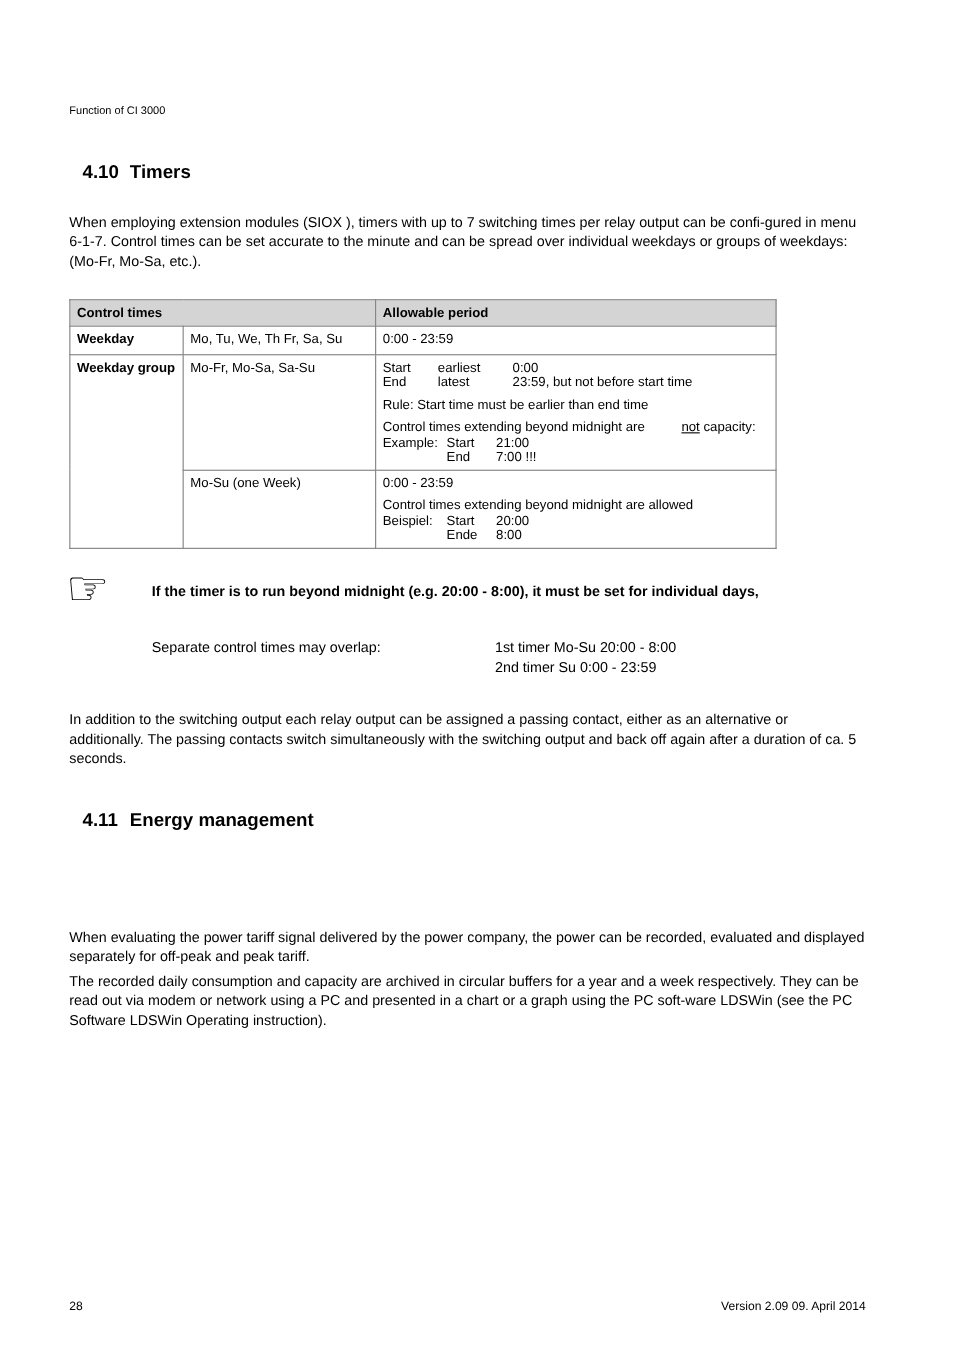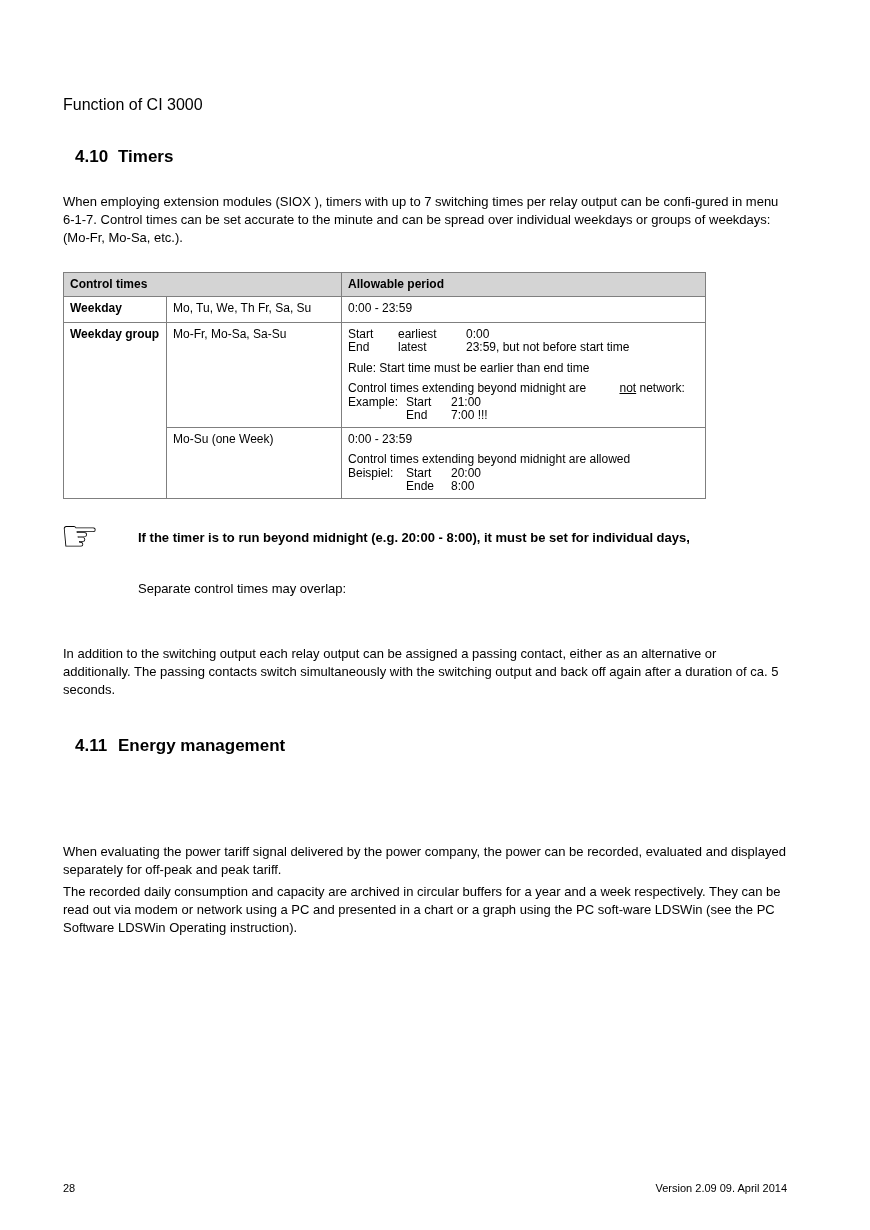--- a/index.html
+++ b/index.html
@@ -4,21 +4,21 @@
 <style>
   * { margin:0; padding:0; box-sizing:border-box; }
   html,body { background:#e8e8e8; }
   body { font-family:"Liberation Sans", sans-serif; color:#000; }
   .page {
     position:relative; width:870px; height:1230px; background:#ffffff;
     margin:0 auto; overflow:hidden;
   }
   .abs { position:absolute; }
 
-  .doc-header { top:96px; left:63px; font-size:16px; }
+  .doc-header { top:96px; left:63px; font-size:10px; }
 
   .heading { font-size:17px; font-weight:bold; letter-spacing:0; }
   .heading .num { display:inline-block; width:43px;margin-left:12px; }
 
   .h-timers { top:147px; left:63px; }
   .h-energy { top:736px; left:63px; }
 
   .body-text { font-size:13px; line-height:18px; }
   .p-intro   { top:193px; left:63px; width:724px; }
   .p-passing { top:645px; left:63px; width:724px; }
@@ -99,21 +99,21 @@
               <span>0:00</span>
             </div>
             <div class="cl">
               <span class="w50">End</span>
               <span class="w68">latest</span>
               <span>23:59, but not before start time</span>
             </div>
             <div class="gap6"></div>
             <div class="b">Rule: Start time must be earlier than end time</div>
             <div class="gap6"></div>
-            <div><span>Control times extending beyond midnight are </span><span class="b u">not</span><span class="b"> network:</span></div>
+            <div><span>Control times extending beyond midnight are </span><span class="b u">not</span><span class="b"> capacity:</span></div>
             <div class="cl">
               <span class="w58">Example:</span>
               <span class="w45">Start</span>
               <span>21:00</span>
             </div>
             <div class="cl">
               <span class="w58"></span>
               <span class="w45">End</span>
               <span>7:00 !!!</span>
             </div>
@@ -142,20 +142,24 @@
   </div>
 
   <div class="abs note-icon">☞</div>
 
   <div class="abs body-text note-text">
     <div>If the timer is to run beyond midnight (e.g. 20:00 - 8:00), it must be set for individual days,</div>
   </div>
 
   <div class="abs body-text overlap">
     <span class="olabel">Separate control times may overlap:</span>
+    <span class="otimers">
+      <div>1st timer Mo-Su 20:00 - 8:00</div>
+      <div>2nd timer Su 0:00 - 23:59</div>
+    </span>
   </div>
 
   <div class="abs body-text p-passing">In addition to the switching output each relay output can be assigned a passing contact, either as an alternative or additionally. The passing contacts switch simultaneously with the switching output and back off again after a duration of ca. 5 seconds.</div>
 
   <div class="abs heading h-energy">
     <span class="num">4.11</span><span>Energy management</span>
   </div>
 
   <div class="abs body-text p-energy2">When evaluating the power tariff signal delivered by the power company, the power can be recorded, evaluated and displayed separately for off-peak and peak tariff.</div>
   <div class="abs body-text p-energy3">The recorded daily consumption and capacity are archived in circular buffers for a year and a week respectively. They can be read out via modem or network using a PC and presented in a chart or a graph using the PC soft-ware LDSWin (see the PC Software LDSWin Operating instruction).</div>

